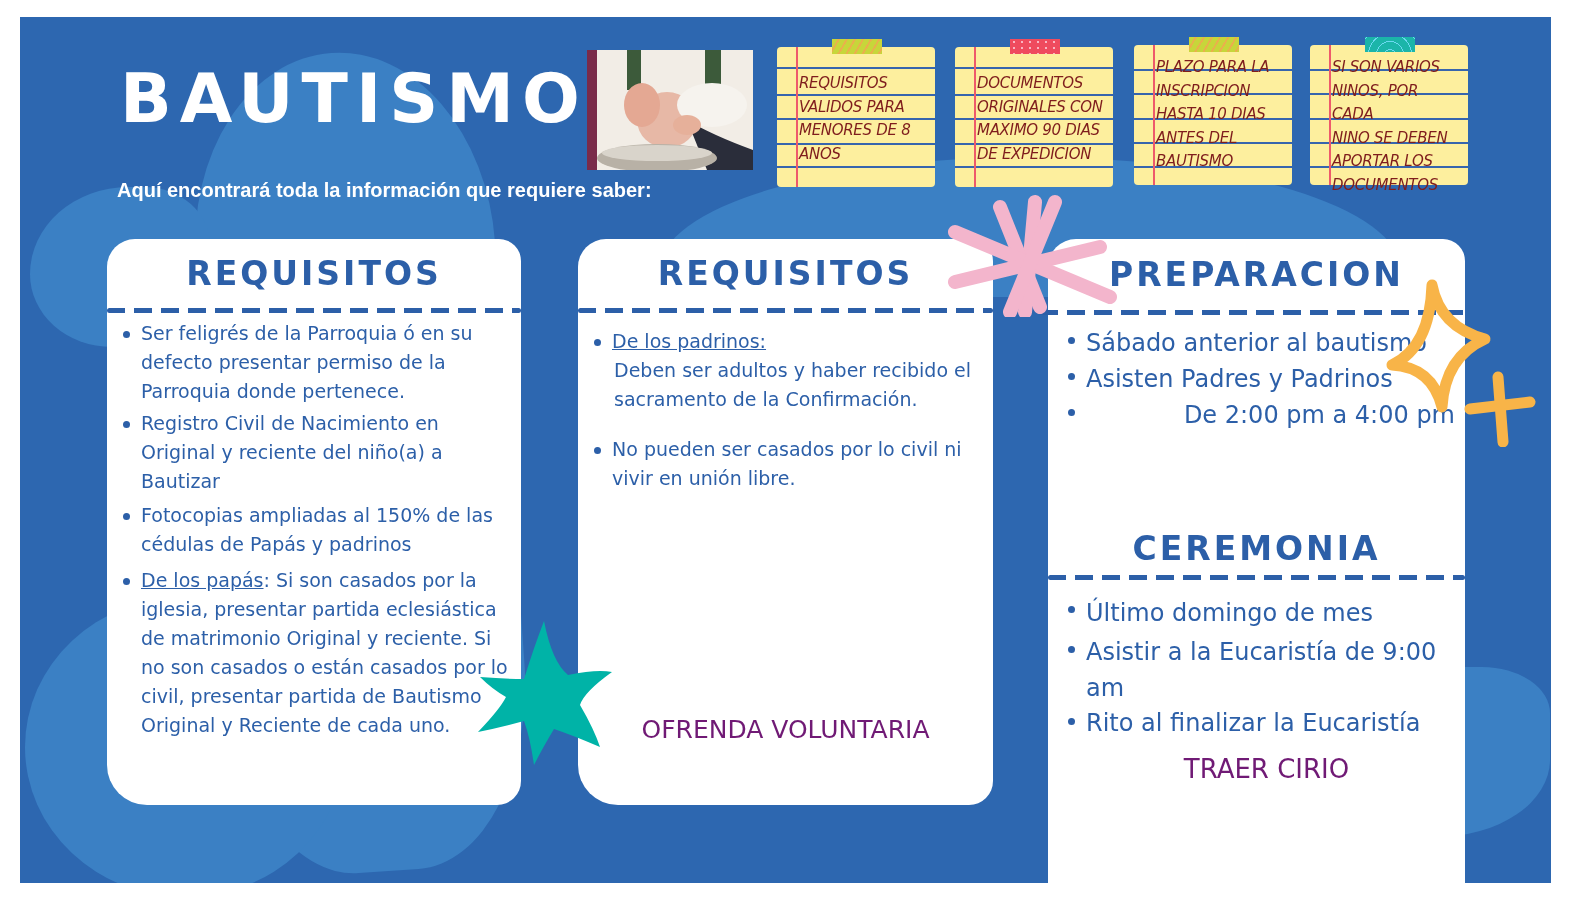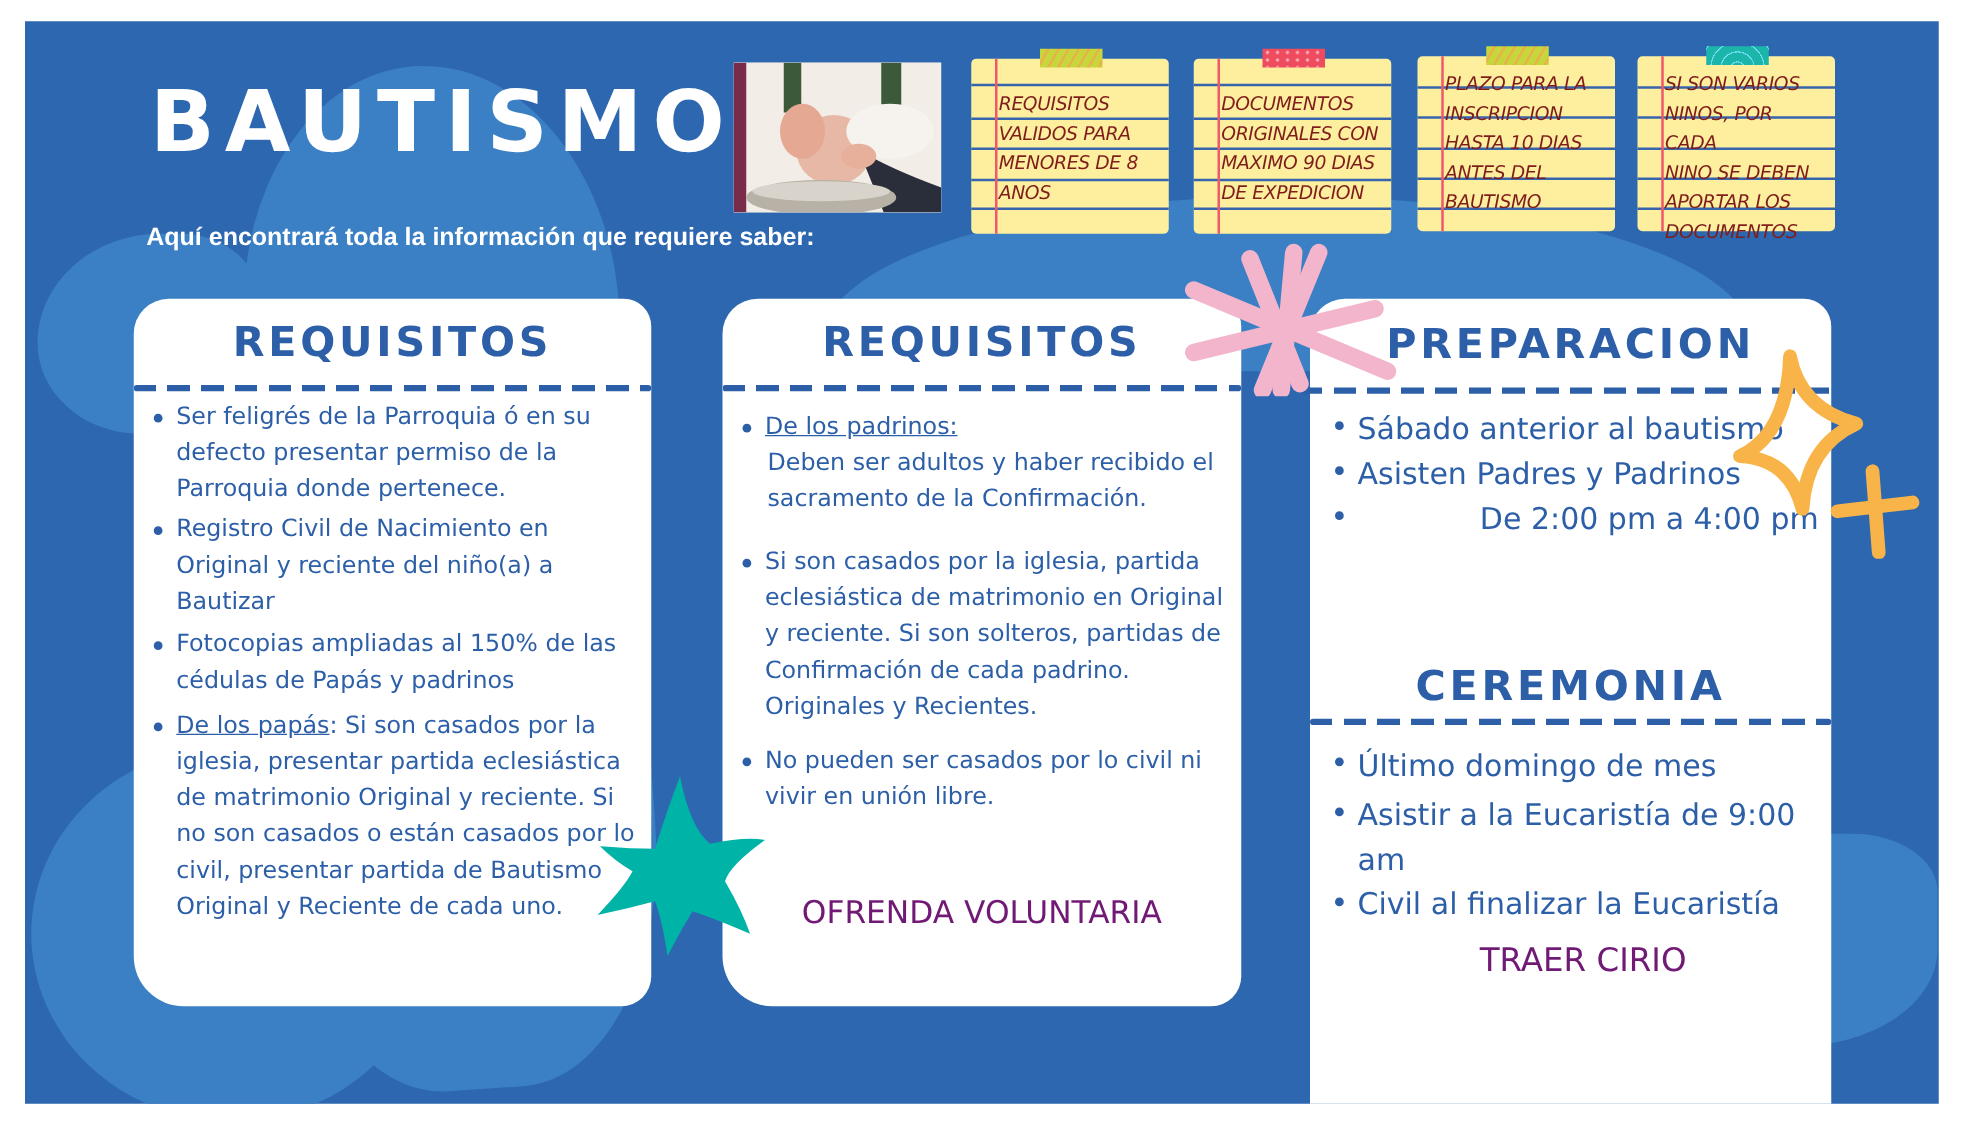--- a/index.html
+++ b/index.html
@@ -180,40 +180,39 @@
   </div>
 
   <div class="card" style="left:558px; top:222px; width:415px; height:566px;">
     <div class="card-heading" style="top:15px;">REQUISITOS</div>
     <div class="dash" style="left:0; right:0; top:69px;"></div>
     <ul style="left:16px; right:10px; top:88px;">
       <li style="margin-bottom:21px;">
         <span class="u">De los padrinos:</span><br>
         <span style="display:block; padding-left:2px;">Deben ser adultos y haber recibido el sacramento de la Confirmación.</span>
       </li>
-      <li style="margin-bottom:14px;"><span>Si son casados por la iglesia, partida eclesiástica de matrimonio en Original y reciente. Si son solteros, partidas de Confirmación de cada padrino. Originales y Recientes.</span></li>
       <li><span>No pueden ser casados por lo civil ni vivir en unión libre.</span></li>
     </ul>
     <div class="footer-text" style="top:476px;">OFRENDA VOLUNTARIA</div>
   </div>
 
   <div class="card" style="left:1028px; top:222px; width:417px; height:728px;">
     <div class="card-heading" style="top:16px;">PREPARACION</div>
     <div class="dash" style="left:-8px; right:0; top:71px;"></div>
     <ul style="left:20px; right:10px; top:86px;">
       <li style="font-size:24px; line-height:36px;"><span>Sábado anterior al bautismo</span></li>
       <li style="font-size:24px; line-height:36px;"><span>Asisten Padres y Padrinos</span></li>
       <li style="font-size:24px; line-height:36px;text-align:right;"><span>De 2:00 pm a 4:00 pm</span></li>
     </ul>
     <div class="card-heading" style="top:290px;">CEREMONIA</div>
     <div class="dash" style="left:0; right:0; top:336px;"></div>
     <ul style="left:20px; right:10px; top:355px;">
       <li style="font-size:24px; line-height:38px; margin-bottom:2px;"><span>Último domingo de mes</span></li>
       <li style="font-size:24px; line-height:36px;"><span>Asistir a la Eucaristía de 9:00 am</span></li>
-      <li style="font-size:24px; line-height:34px;"><span>Civil al finalizar la Eucaristía</span></li>
+      <li style="font-size:24px; line-height:34px;"><span>Rito al finalizar la Eucaristía</span></li>
     </ul>
     <div class="footer-text" style="top:515px; font-size:26px;padding-left:20px;">TRAER CIRIO</div>
   </div>
 
   <svg class="deco" style="left:920px; top:175px;" width="190" height="125" viewBox="0 0 190 125">
     <g stroke="#f3b5cc" stroke-width="14" stroke-linecap="round">
       <line x1="95" y1="10" x2="85" y2="120"></line>
       <line x1="60" y1="15" x2="100" y2="115"></line>
       <line x1="15" y1="40" x2="170" y2="105"></line>
       <line x1="15" y1="90" x2="160" y2="55"></line>

